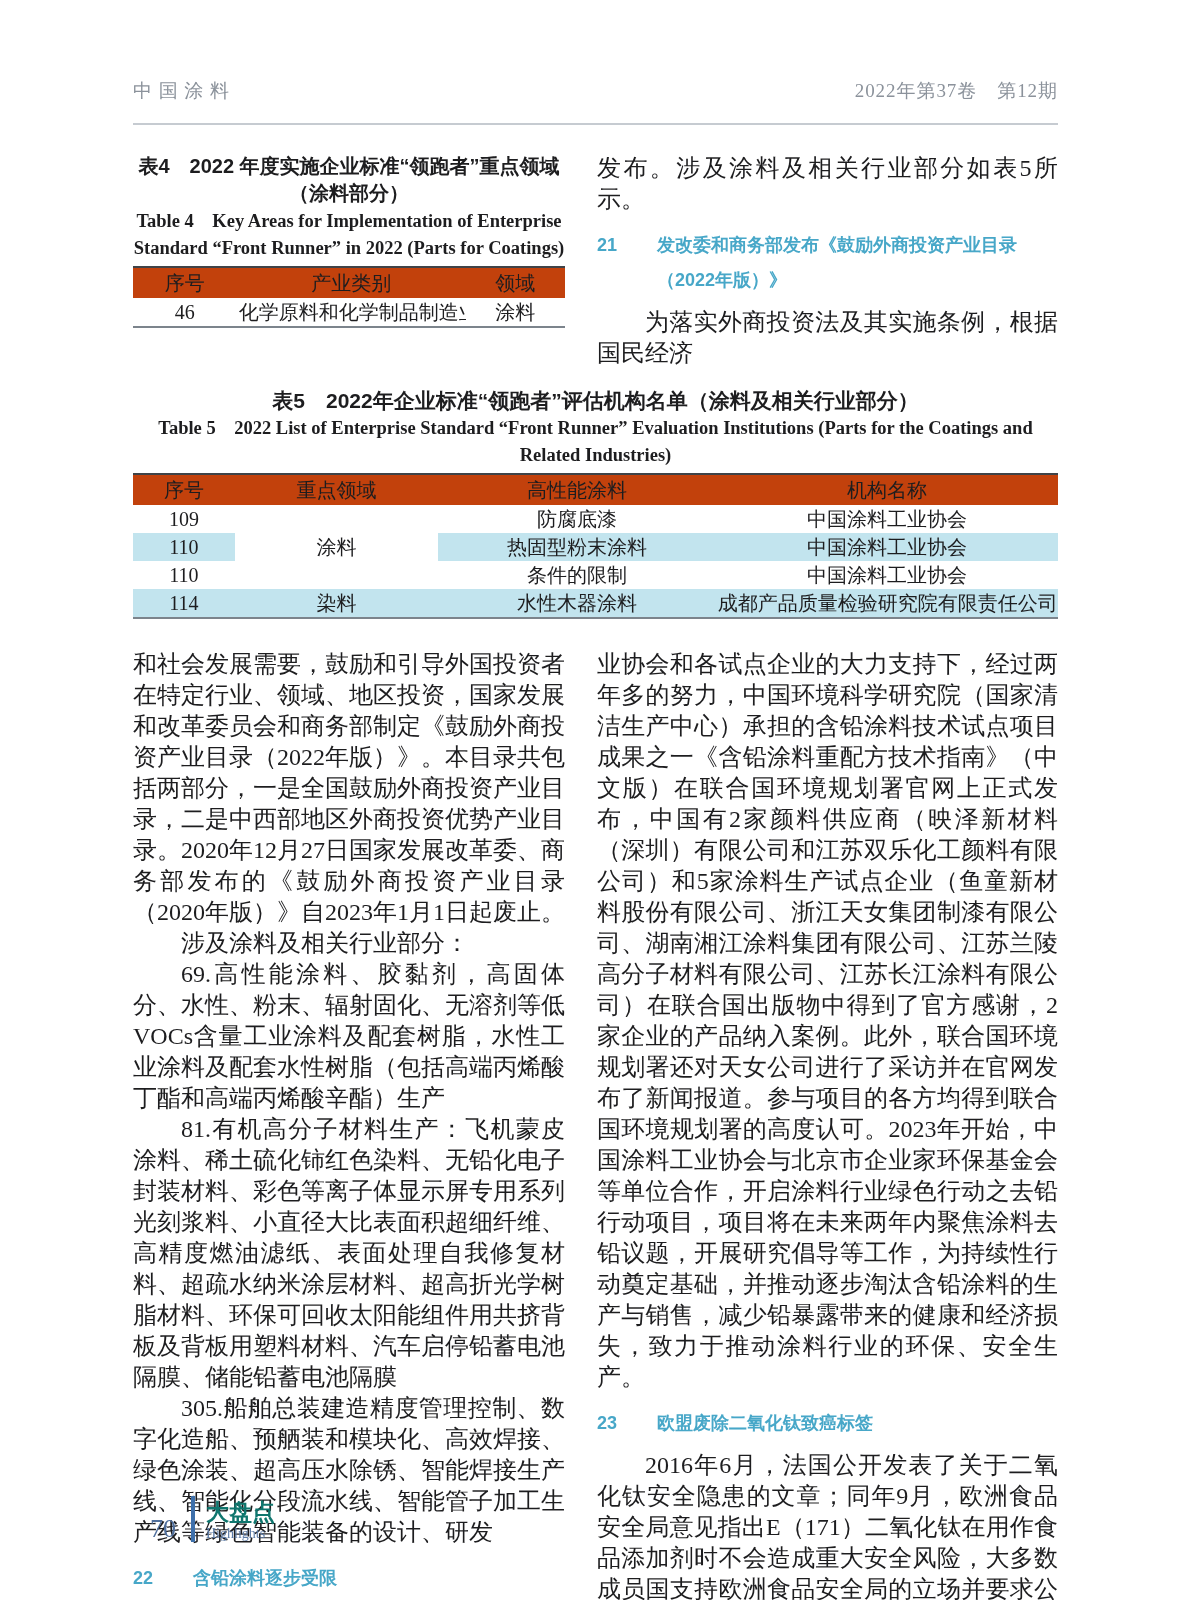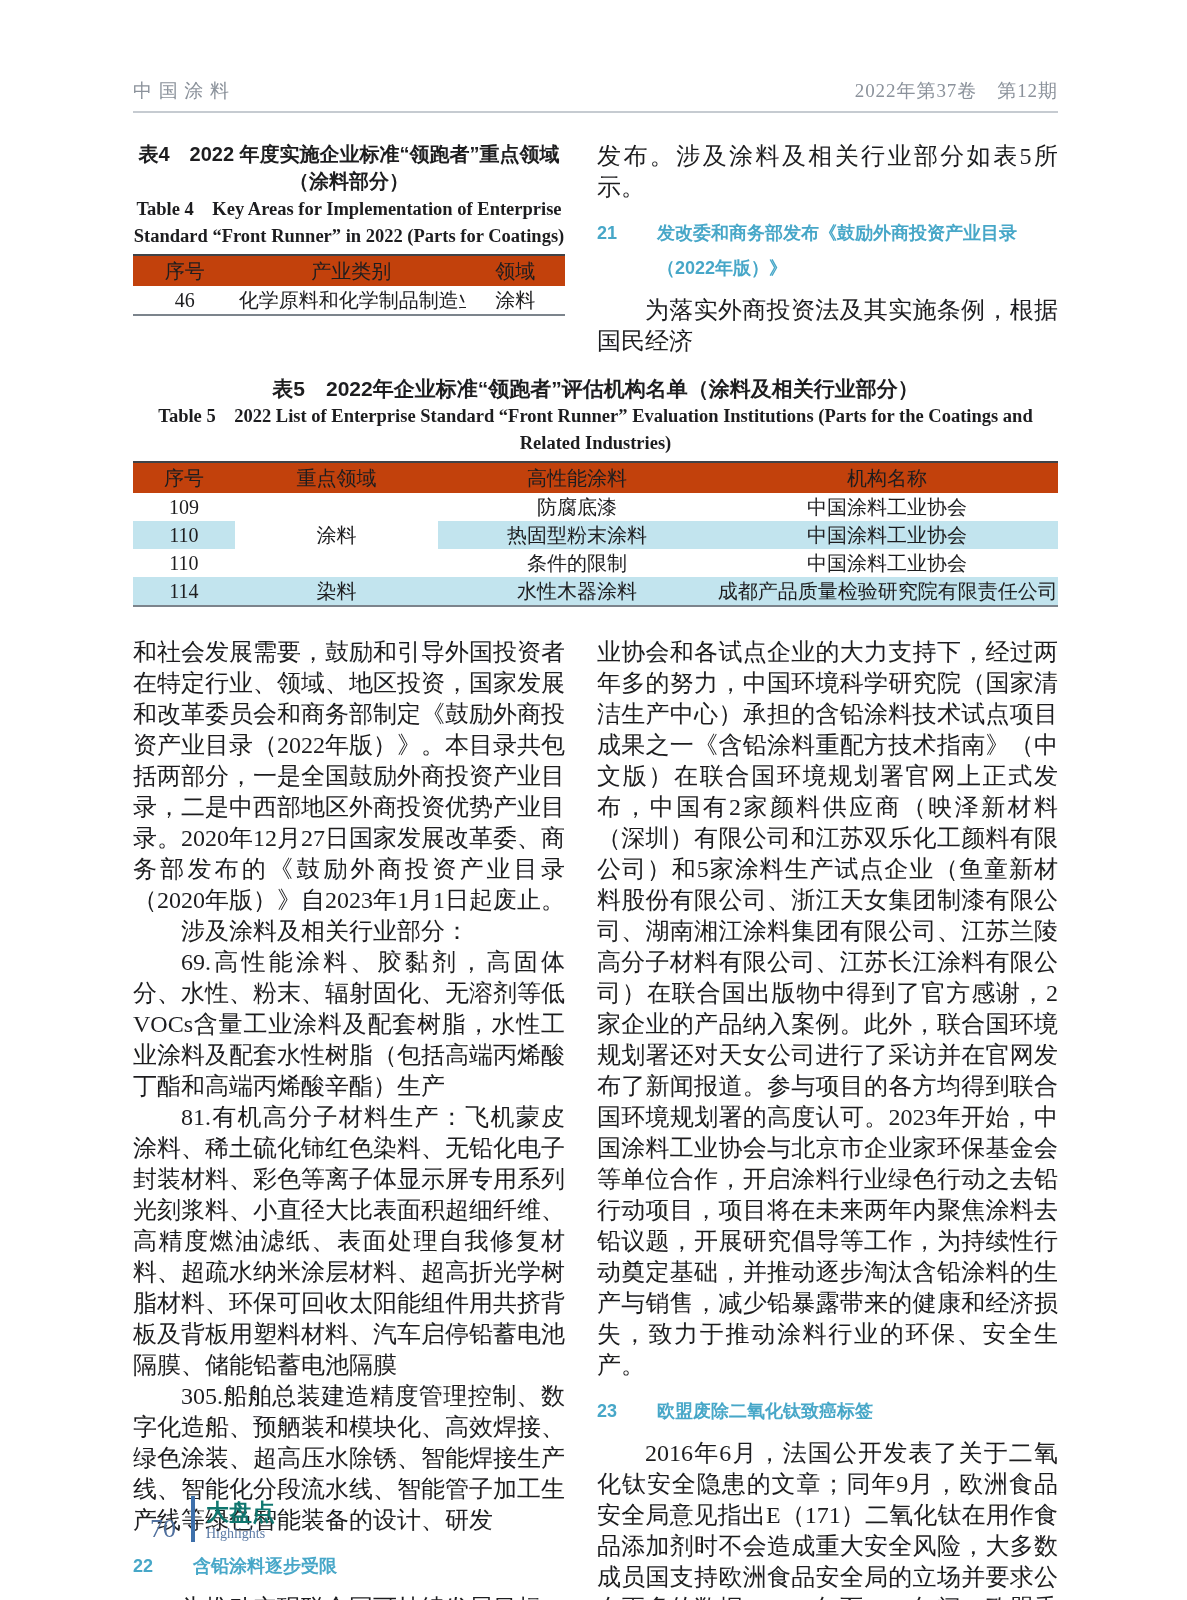--- a/index.html
+++ b/index.html
@@ -5,21 +5,21 @@
   html,body{margin:0;padding:0;background:#e9e9e9;}
   .page{
     position:relative; width:1187px; height:1600px; margin:0 auto;
     background:#ffffff; overflow:hidden; box-sizing:border-box;
     padding:78px 129px 0 133px;
     font-family:"Liberation Serif","DejaVu Serif",serif;
     color:#1d1d1f;
   }
   
   .hdr{display:flex; justify-content:space-between; align-items:flex-end;
-       color:#8b929b; font-size:19px; padding-bottom:7px;
+       color:#8b929b; font-size:19px; padding-bottom:19px;
        border-bottom:2px solid #c6cbd1;gap:16px; }
   .hdr-l{letter-spacing:0.35em;}
   .hdr-r{letter-spacing:0.05em;}
   
   .top-region{display:flex; gap:32px; margin-top:28px;}
   .left-cell{width:432px; flex:none;}
   .right-cell{flex:1; min-width:0;}
   
   .t-title-cn{text-align:center; font-weight:bold; font-size:20px; line-height:27px;
               font-family:Liberation Sans, sans-serif;}

